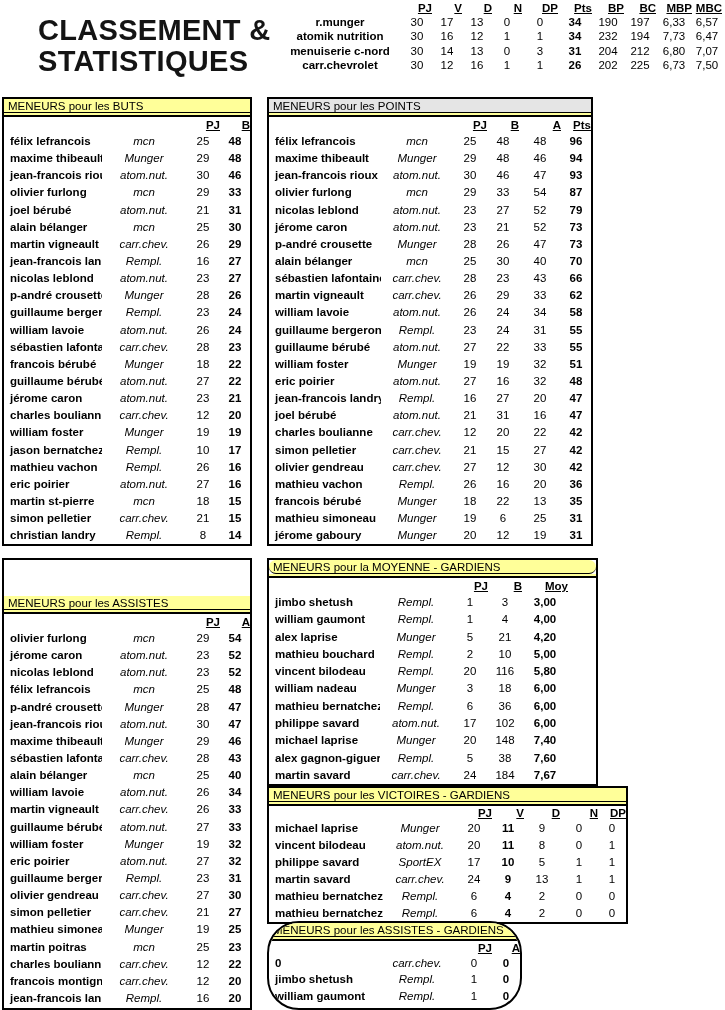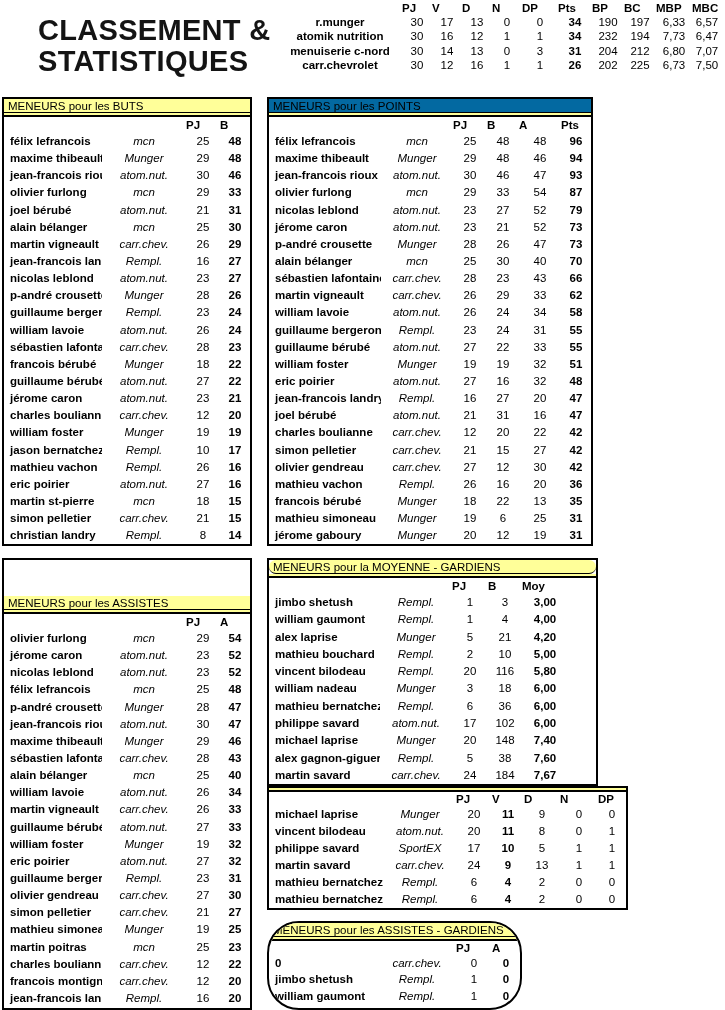--- a/index.html
+++ b/index.html
@@ -10,21 +10,21 @@
   }
 
   .page-title {
     position:absolute; left:38px; top:15px;
     font-size:29px; font-weight:bold; line-height:31px; color:#141414;
     letter-spacing:0.3px; white-space:nowrap;
   }
 
   
   .grid { display:grid; align-items:center; }
-  .hcell { font-weight:bold; text-align:left; white-space:nowrap; }
+  .hcell { font-weight:bold; text-decoration:underline; text-align:right; white-space:nowrap; }
   .name  { font-weight:bold; padding-left:6px; white-space:nowrap; overflow:hidden; text-align:left; }
   .team  { font-style:italic; text-align:center; white-space:nowrap; }
   .num   { text-align:center; white-space:nowrap; }
   .bold  { font-weight:bold; }
 
   
   .standings { position:absolute; left:285px; top:2px; width:437px; }
   .standings .hrow { height:13px; line-height:13px; }
   .standings .row  { height:14.4px; line-height:14.4px; }
   .standings .name { font-weight:bold; text-align:center; padding:0 7px 0 0; }
@@ -283,21 +283,21 @@
     </div>
     <div class="grid row g-2">
       <div class="name">christian landry</div>
       <div class="team">Rempl.</div>
       <div class="num">8</div>
       <div class="num bold">14</div>
     </div>
   </div>
 
 <div class="tbl" id="tbl-points">
-    <div class="tbl-title" style="background: #0369a1;">MENEURS pour les POINTS</div>
+    <div class="tbl-title" style="background: #e5e5e5;">MENEURS pour les POINTS</div>
     <div class="tbl-strip" style="background: rgb(255, 255, 153);"></div>
     <div class="grid hrow g-points">
       <div class="hcell-empty"></div>
       <div class="hcell-empty"></div>
       <div class="hcell">PJ</div>
       <div class="hcell">B</div>
       <div class="hcell">A</div>
       <div class="hcell">Pts</div>
     </div>
     <div class="grid row g-points">
@@ -744,20 +744,21 @@
       <div class="name">martin savard</div>
       <div class="team">carr.chev.</div>
       <div class="num">24</div>
       <div class="num">184</div>
       <div class="num bold">7,67</div>
       <div class="num"></div>
     </div>
   </div>
 
 <div class="tbl" id="tbl-victoires">
+    <div class="tbl-title" style="background: rgb(255, 255, 153);">MENEURS pour les VICTOIRES - GARDIENS</div>
     <div class="tbl-strip" style="background: rgb(255, 255, 153);"></div>
     <div class="grid hrow g-victoires">
       <div class="hcell-empty"></div>
       <div class="hcell-empty"></div>
       <div class="hcell">PJ</div>
       <div class="hcell">V</div>
       <div class="hcell">D</div>
       <div class="hcell">N</div>
       <div class="hcell">DP</div>
     </div>

